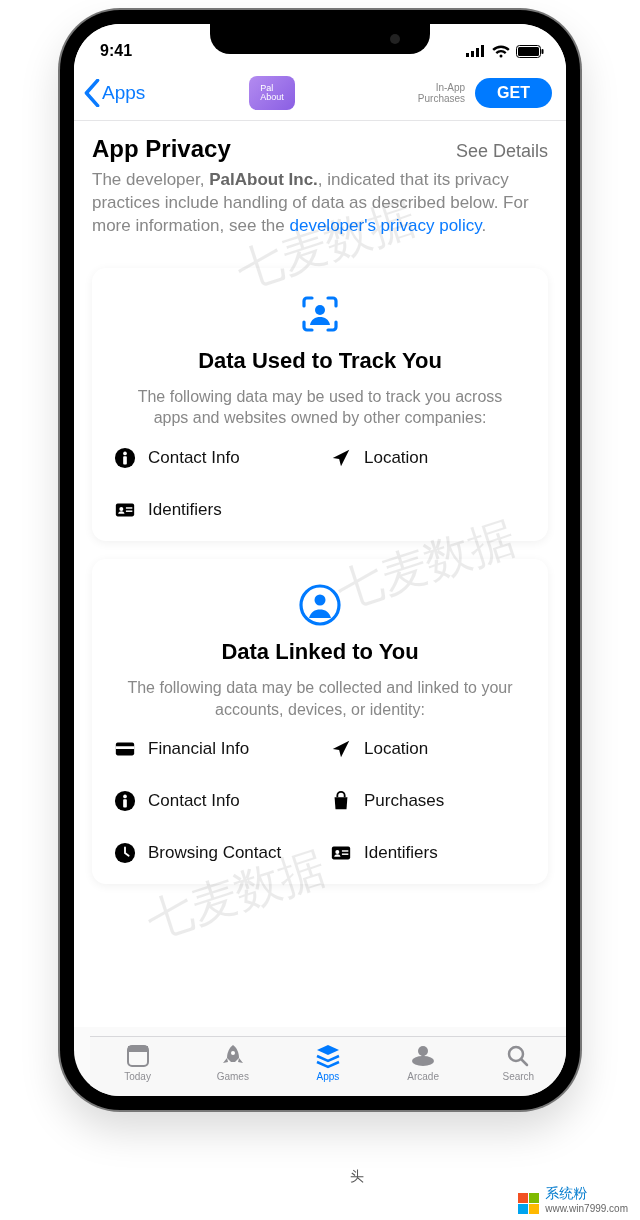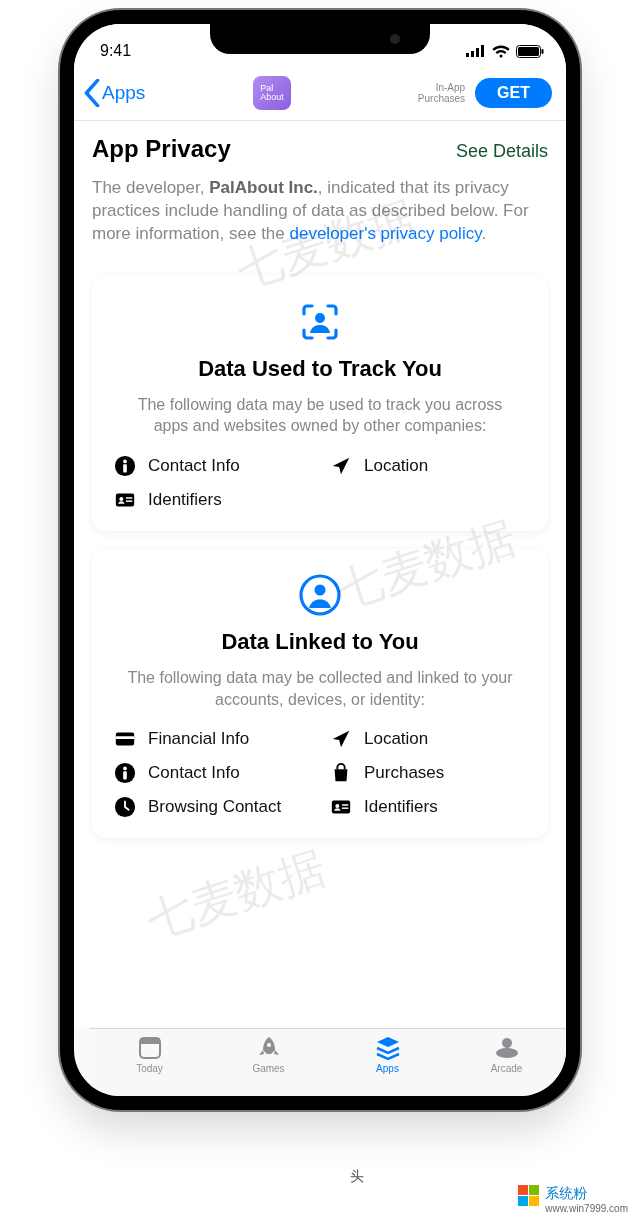--- a/index.html
+++ b/index.html
@@ -38,83 +38,83 @@
     z-index: 50;
     display:flex; align-items:center; justify-content:flex-end;
   }
   .notch-dot { width:10px;height:10px;border-radius:50%;background:#222;margin-right:30px; }
   .status-bar {
     height: 44px;
     display: flex;
     justify-content: space-between;
     align-items: center;
     padding: 10px 22px 0 26px;
-    font-weight: 400;
+    font-weight: 700;
     font-size: 16px;
     background:#fff;
   }
   .status-icons { display:flex; align-items:center; gap:6px; }
   .nav-bar {
     display:flex; align-items:center; justify-content:space-between;
     padding: 8px 14px 10px 8px;
     background:#fff;
     border-bottom:1px solid #e5e5e7;
   }
   .back { display:flex; align-items:center; color:#0a7bff; font-size:19px; }
   .back svg { width:20px; height:28px; }
   .app-icon {
-    width:38px; height:34px; border-radius:8px;
+    width:46px; height:34px; border-radius:8px;
     background: linear-gradient(135deg,#b38bf0,#8a5fe3);
     display:flex; align-items:center; justify-content:center;
     color:#fff; font-size:9px; line-height:1; font-weight:500;
   }
   .nav-right { display:flex; align-items:center; gap:10px; }
   .iap { font-size:10px; color:#888; text-align:right; line-height:1.1;margin-left:19px; }
   .get-btn {
     background:#007aff; color:#fff; font-weight:700;
     padding:6px 22px; border-radius:16px; font-size:16px;
   }
   .content { padding: 14px 18px 0 18px; background:#fff; height:calc(100% - 44px - 58px - 64px); overflow:hidden; }
-  .title-row { display:flex; justify-content:space-between; align-items:baseline; margin-bottom:14px; }
+  .title-row { display:flex; justify-content:space-between; align-items:baseline; margin-bottom:6px; }
   .title-row h1 { font-size:24px; font-weight:700; }
-  .see-details { color:#14532d; font-size:18px; }
+  .see-details { color:#737373; font-size:18px; }
   .intro { font-size:17px; color:#888; line-height:1.35; margin-bottom:30px; }
   .intro b { color:#666; font-weight:600; }
   .intro .link { color:#0a7bff; }
   .card {
     background:#fff; border-radius:14px;
     box-shadow:0 2px 10px rgba(0,0,0,.06);
     padding:24px 22px 20px 22px;
     margin-bottom:18px;
   }
   .card-icon { display:flex; justify-content:center; margin-bottom:12px; }
   .card h2 { text-align:center; font-size:22px; font-weight:700; margin-bottom:8px; }
   .card-sub { text-align:center; color:#888; font-size:16px; line-height:1.35; padding:0 10px; margin-bottom:18px;margin-top:12px; }
-  .data-grid { display:grid; grid-template-columns:1fr 1fr; gap:12px 20px; }
+  .data-grid { display:grid; grid-template-columns:1fr 1fr; gap:30px 20px; }
   .data-item { display:flex; align-items:center; gap:12px; font-size:17px; color:#111; }
   .data-item svg { width:22px; height:22px; flex-shrink:0; }
   .tab-bar {
     position:absolute; bottom:0; left:16px; right:0;
-    height:68px; background:rgba(248,248,248,.94);
+    height:60px; background:rgba(248,248,248,.94);
     border-top:1px solid #d8d8db;
     display:flex; justify-content:space-around; align-items:flex-start;
     padding-top:6px;
   }
   .tab { display:flex; flex-direction:column; align-items:center; gap:2px; color:#8e8e93; font-size:10px; width:20%; }
   .tab.active { color:#007aff; }
   .tab svg { width:28px; height:26px; }
   
   .wm { position:absolute; color:rgba(0,0,0,.08); font-size:46px; font-weight:500; transform:rotate(-18deg); pointer-events:none; z-index:40; font-family:"PingFang SC",sans-serif; }
   .wm1 { top:190px; left:160px; }
   .wm2 { top:510px; left:260px; }
   .wm3 { top:840px; left:70px; }
   .bottom-credit {
     position:absolute; bottom:6px; right:12px;
     font-size:14px; color:#027bce;
-    display:flex; align-items:flex-start; gap:6px;
+    display:flex; align-items:flex-end; gap:6px;
   }
   .ms-logo { display:grid; grid-template-columns:10px 10px; grid-template-rows:10px 10px; gap:1px; }
   .ms-logo span:nth-child(1){background:#f25022;}
   .ms-logo span:nth-child(2){background:#7fba00;}
   .ms-logo span:nth-child(3){background:#00a4ef;}
   .ms-logo span:nth-child(4){background:#ffb900;}
   .headline-mark { position:absolute; bottom:34px; left:350px; font-size:14px; color:#555;}
 </style>
 </head>
 <body>
@@ -301,20 +301,27 @@
         <span>Apps</span>
       </div>
       <div class="tab">
         <svg viewBox="0 0 28 26">
             <ellipse cx="14" cy="18" rx="11" ry="5" fill="#8e8e93"></ellipse>
             <circle cx="14" cy="8" r="5" fill="#8e8e93"></circle>
             <rect x="12.5" y="11" width="3" height="6" fill="#8e8e93"></rect>
           </svg>
         <span>Arcade</span>
       </div>
+      <div class="tab">
+        <svg viewBox="0 0 28 26">
+            <circle cx="12" cy="11" r="7" stroke="#8e8e93" stroke-width="2.5" fill="none"></circle>
+            <line x1="17" y1="16" x2="23" y2="22" stroke="#8e8e93" stroke-width="2.5" stroke-linecap="round"></line>
+          </svg>
+        <span>Search</span>
+      </div>
     </div>
 
   </div>
 </div>
 
 <div class="headline-mark">头</div>
 
 <div class="bottom-credit">
   <div class="ms-logo">
       <span></span>

